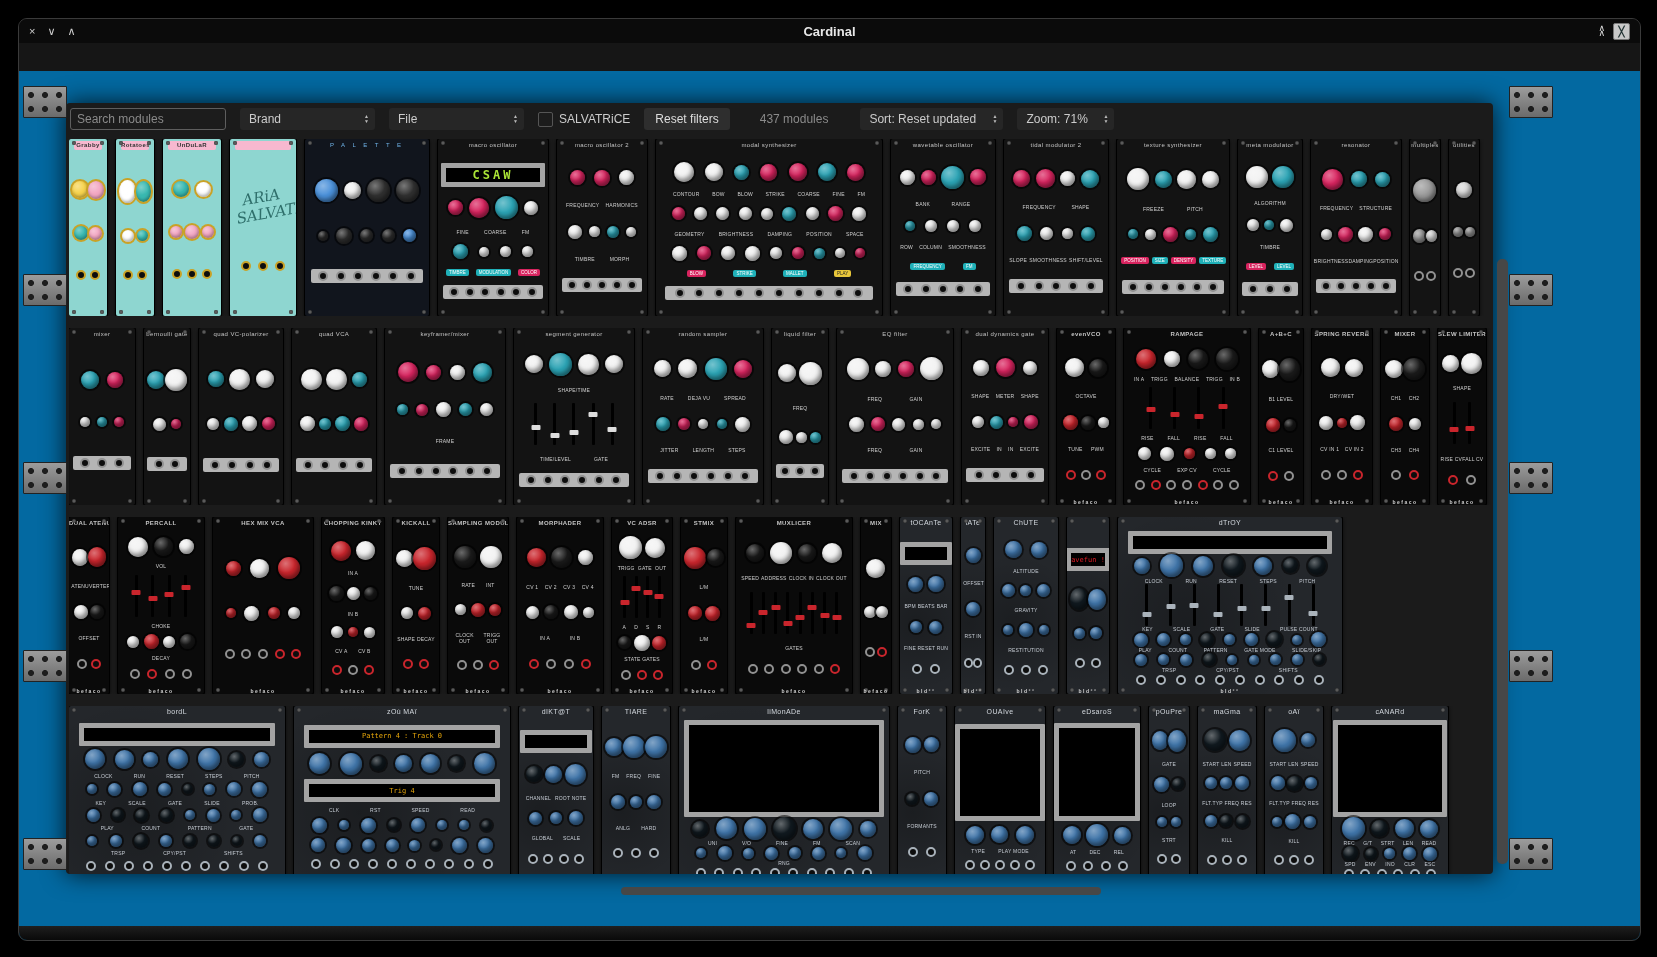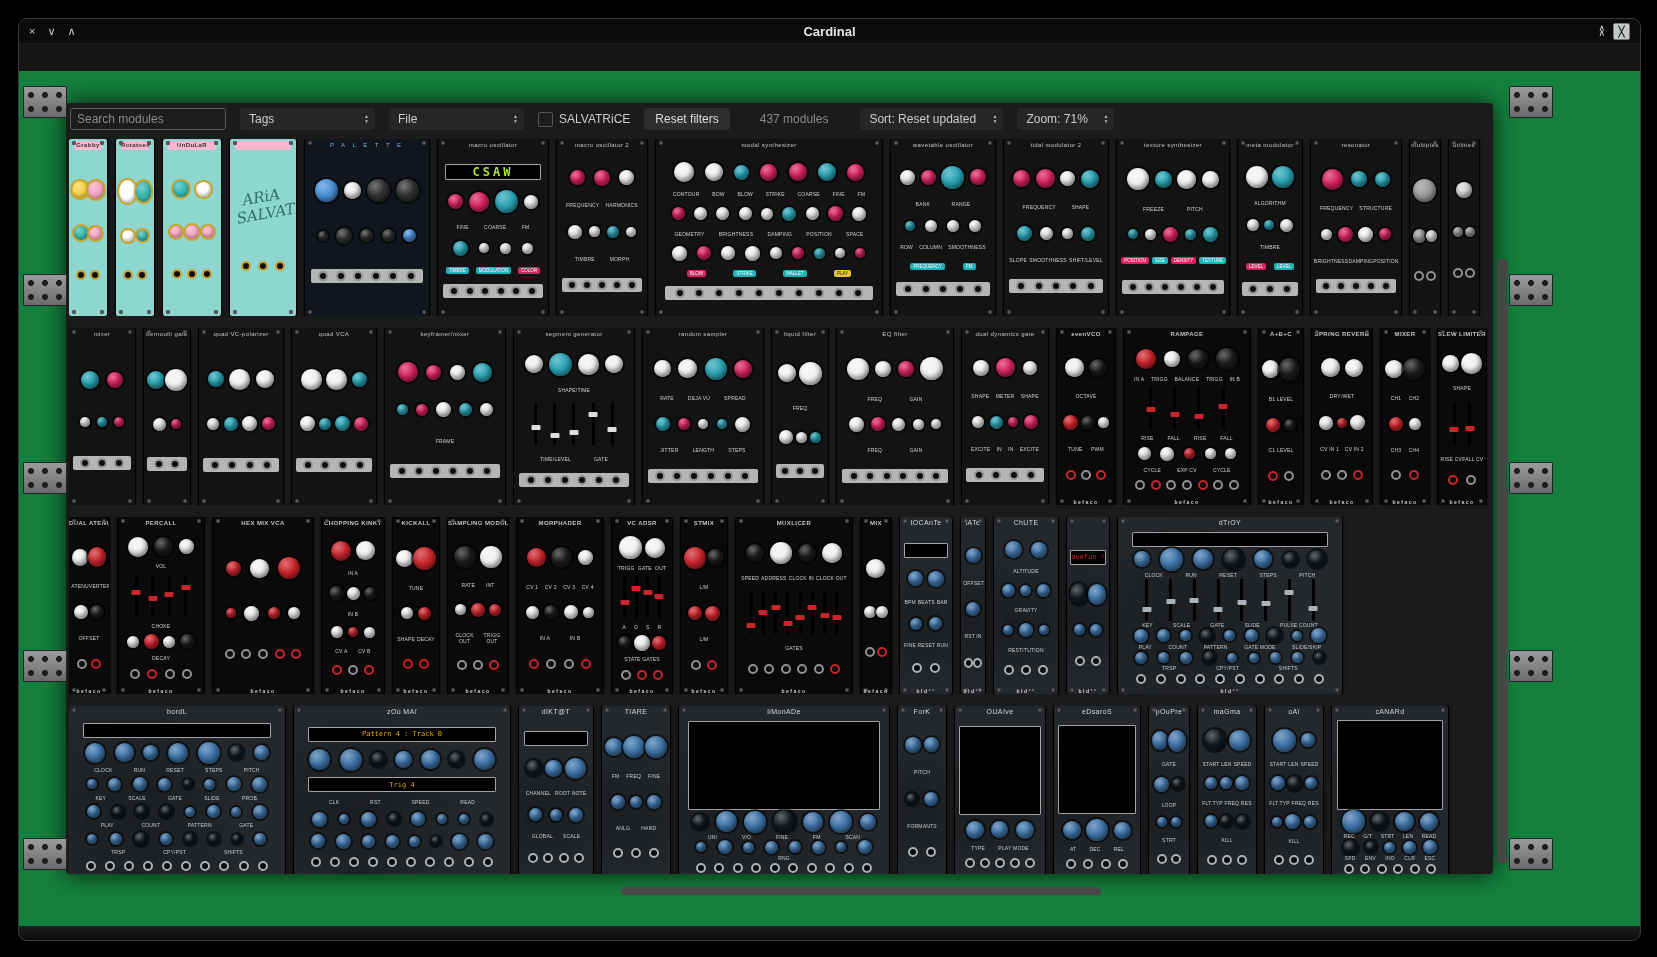--- a/index.html
+++ b/index.html
@@ -15,21 +15,21 @@
   .collapse{display:flex;flex-direction:column;line-height:5px;color:#ddd;font-size:9px;cursor:pointer}
   .collapse i{font-style:normal;height:5px}
   .appicon{width:15px;height:15px;background:#c9c9c9;border-radius:2px;border:1px solid #777;
     color:#233;font-size:10px;font-weight:bold;text-align:center;line-height:15px}
   .appicon::before{content:"╳"}
   
   .menubar{height:28px;background:#151515;display:flex;align-items:center;border-bottom:1px solid #0a0a0a}
   .mitem{color:#b8b8b8;font-size:13px;margin-left:26px;cursor:pointer}
   .stats{margin-left:auto;padding-right:16px;color:#808080;font-size:12.5px;display:flex;gap:16px}
   
-  .rack{position:absolute;left:0;right:0;top:52px;bottom:0;background:#15803d;overflow:hidden}
+  .rack{position:absolute;left:0;right:0;top:52px;bottom:0;background:#0369a1;overflow:hidden}
   .rail{position:absolute;width:42px;height:30px;border:1px solid #222;border-radius:1px;
     background:
       radial-gradient(circle at 7px 8px,#1d1d1d 2.6px,transparent 3.4px),
       radial-gradient(circle at 21px 8px,#1d1d1d 2.6px,transparent 3.4px),
       radial-gradient(circle at 35px 8px,#1d1d1d 2.6px,transparent 3.4px),
       radial-gradient(circle at 7px 22px,#1d1d1d 2.6px,transparent 3.4px),
       radial-gradient(circle at 21px 22px,#1d1d1d 2.6px,transparent 3.4px),
       radial-gradient(circle at 35px 22px,#1d1d1d 2.6px,transparent 3.4px),
       linear-gradient(#9c9c9c,#6b6b6b)}
   .bottombar{position:absolute;left:0;right:0;bottom:0;height:14px;background:linear-gradient(#1f1f1f,#090909)}
@@ -74,21 +74,21 @@
   .knob{border-radius:50%;box-shadow:0 0 0 2px rgba(0,0,0,.55),inset -2px -3px 4px rgba(0,0,0,.45)}
   .aria .knob{box-shadow:0 0 0 2px #c9a227,inset -1px -2px 3px rgba(0,0,0,.3)}
   .jstrip{display:flex;justify-content:space-evenly;align-items:center;width:94%;padding:2px 0;border-radius:2px}
   .mutable .jstrip,.instruo .jstrip{background:#b5b5b5}
   .jack{width:10px;height:10px;border-radius:50%;background:#0d0d0d;border:2px solid #919191;box-sizing:border-box}
   .befaco .jack.red{border-color:#c9252c}
   .aria .jack{border-color:#c9a227}
   .bidoo .jack{border-color:#a9b2ba}
   .slider{width:3px;height:42px;background:#000;position:relative;border-radius:1px}
   .slider .handle{position:absolute;left:50%;transform:translateX(-50%);width:9px;height:5px;border-radius:1px}
-  .screen{background:#000;border:1px solid #a3a3a3;color:#e5a50a;font-family:"DejaVu Sans Mono",monospace;
+  .screen{background:#000;border:5px solid #a3a3a3;color:#e5a50a;font-family:"DejaVu Sans Mono",monospace;
     font-size:7px;display:flex;align-items:center;justify-content:center;width:88%;min-height:13px;
     border-radius:1px;flex:none;white-space:nowrap;overflow:hidden}
   .screen.big{height:56%;width:92%}
   .screen.seg{font-weight:bold;font-size:12px;letter-spacing:3px}
   .lrow{display:flex;width:98%;justify-content:space-evenly;font-size:5px;color:#cfcfcf;
     letter-spacing:.2px;text-align:center;line-height:6px}
   .bidoo .lrow{color:#c5cbd3}
   .prow{display:flex;gap:3px;justify-content:space-evenly;width:96%}
   .pill{font-size:4.5px;padding:0 3px;border-radius:2px;color:#fff;line-height:7px;height:7px;white-space:nowrap}
   .wordmark{position:absolute;bottom:0;width:100%;text-align:center;font-size:5px;color:#cfcfcf;
@@ -120,21 +120,21 @@
       <span class="appicon"></span>
     </div>
   </div>
 
 
   <div class="rack" id="rack">
     <div class="overlay">
       <div class="filterbar">
         <input class="search" placeholder="Search modules" style="">
         <div class="dd" style="width:120px">
-          <span class="ddlabel">Tags</span>
+          <span class="ddlabel">Brand</span>
           <span class="spin">
             <span>▲</span>
               <span>▼</span>
           </span>
         </div>
         <div class="dd" style="width:120px">
           <span class="ddlabel">File</span>
           <span class="spin">
             <span>▲</span>
               <span>▼</span>

